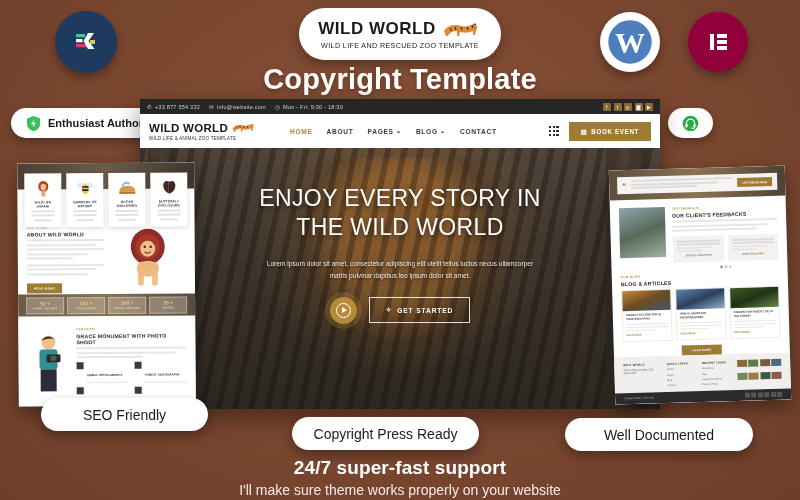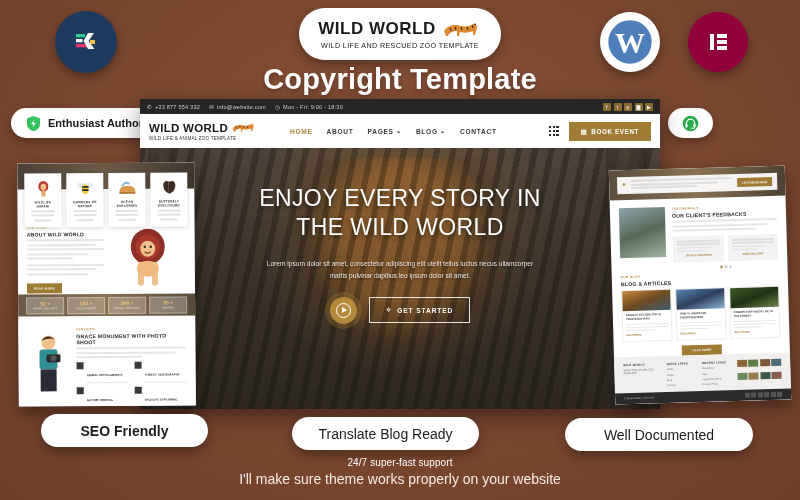--- a/index.html
+++ b/index.html
@@ -201,26 +201,26 @@
   .fbar .sc{ margin-left:auto; display:flex; gap:1.5px; }
   .fbar .sc i{ width:5px; height:5px; background:#555; display:block; }
 
   
   .feat-pill{
     position:absolute; height:33px; background:#fff; border-radius:17px;
     box-shadow:0 5px 12px rgba(0,0,0,.33);
     display:flex; align-items:center; justify-content:center;
     font-size:14px; color:#1b1b1b; padding:0 20px;
   }
-  .fp1{ left:41px; top:414px; width:167px;font-weight:bold; }
+  .fp1{ left:41px; top:398px; width:167px; }
   .fp2{ left:292px; top:417px; width:187px; }
   .fp3{ left:565px; top:418px; width:188px; }
 
   .support{ position:absolute; left:0; right:0; top:457px; text-align:center; }
-  .support .s1{ font-size:10px; font-weight:normal; color:#fff; letter-spacing:.1px; }
+  .support .s1{ font-size:19px; font-weight:bold; color:#fff; letter-spacing:.1px; }
   .support .s2{ font-size:14px; color:#f4ece7; margin-top:3px; }
 
   .tiger-glyph{ font-size:15px; line-height:1; }
 </style>
 </head>
 <body>
 
 <div class="stage">
 
   <div class="envato-badge">
@@ -677,21 +677,21 @@
             <i></i>
           </span>
       </div>
     </div>
   </div>
 
   <div class="feat-pill fp1">
     <span>SEO Friendly</span>
   </div>
   <div class="feat-pill fp2">
-    <span>Translate Blog Ready</span>
+    <span>Copyright Press Ready</span>
   </div>
   <div class="feat-pill fp3">
     <span>Well Documented</span>
   </div>
 
   <div class="support">
     <div class="s1">24/7 super-fast support</div>
     <div class="s2">I'll make sure theme works properly on your website</div>
   </div>
 

